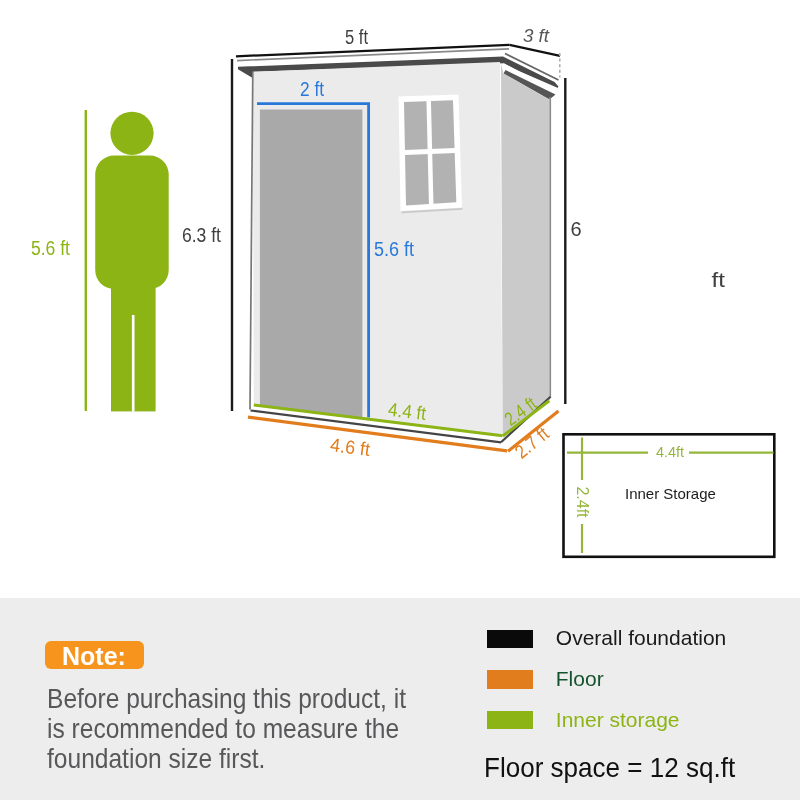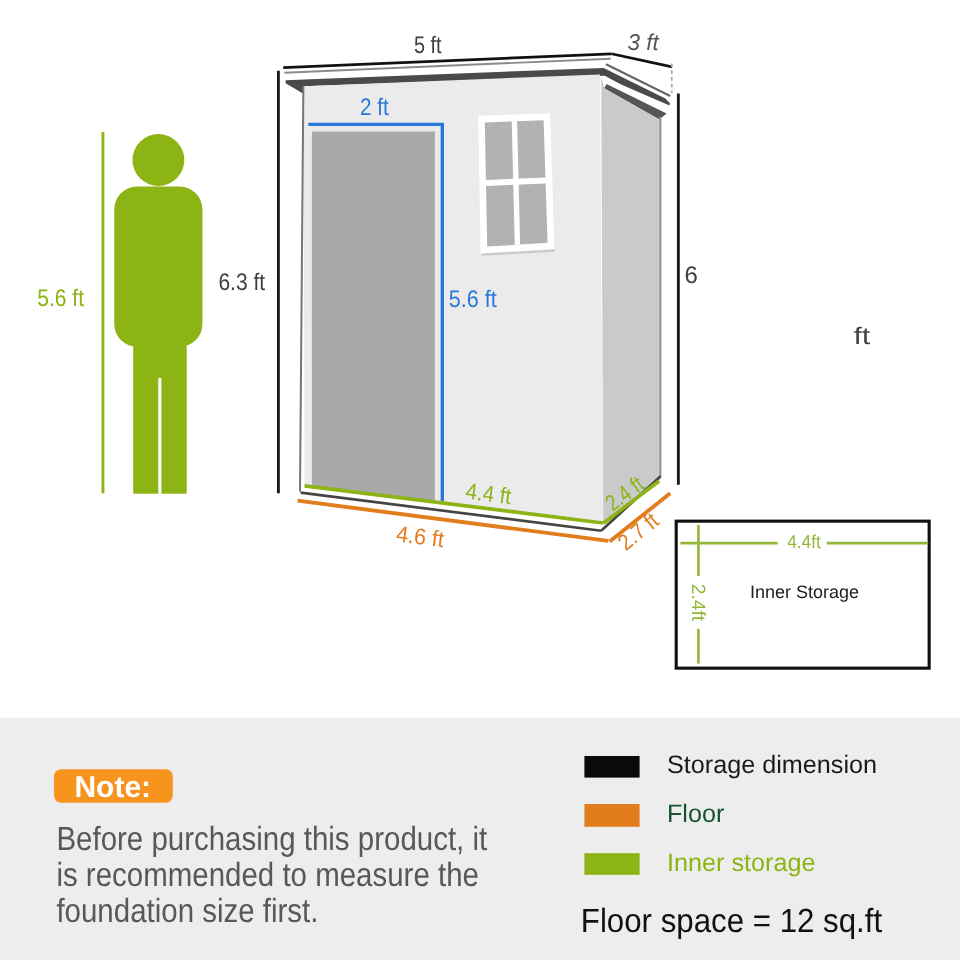--- a/index.html
+++ b/index.html
@@ -123,21 +123,21 @@
 <div class="abs" style="left:0;top:598px;width:800px;height:202px;background:#EDEDED;"></div>
 
 <div class="abs" style="left:45px;top:640.5px;width:98.5px;height:28.5px;background:#F7941E;border-radius:6px;"></div>
 
 <div class="abs" style="left:62px;top:642px;font-size:25px;font-weight:bold;color:#ffffff;">Note:</div>
 
 <div class="abs" style="left:46.5px;top:683.5px;font-size:28px;color:#58585a;line-height:30.2px;transform:scaleX(0.877);transform-origin:0 0;white-space:nowrap;">Before purchasing this product, it<br>is recommended to measure the<br>foundation size first.</div>
 
 <div class="abs" style="left:487px;top:629.5px;width:46px;height:18.5px;background:#0a0a0a;"></div>
 
-<div class="abs" style="left:555.8px;top:625.5px;font-size:21px;color:#1a1a1a;">Storage dimension</div>
+<div class="abs" style="left:555.8px;top:625.5px;font-size:21px;color:#1a1a1a;">Overall foundation</div>
 
 <div class="abs" style="left:487px;top:670px;width:46px;height:18.5px;background:#E27D1E;"></div>
 
 <div class="abs" style="left:555.8px;top:667px;font-size:21px;color:#14532d;">Floor</div>
 
 <div class="abs" style="left:487px;top:710.8px;width:46px;height:18.5px;background:#8CB414;"></div>
 
 <div class="abs" style="left:555.8px;top:707.5px;font-size:21px;color:#8CB414;">Inner storage</div>
 
 <div class="abs" style="left:484px;top:751.5px;font-size:28px;color:#111111;transform:scaleX(0.93);transform-origin:0 0;white-space:nowrap;">Floor space = 12 sq.ft</div>

